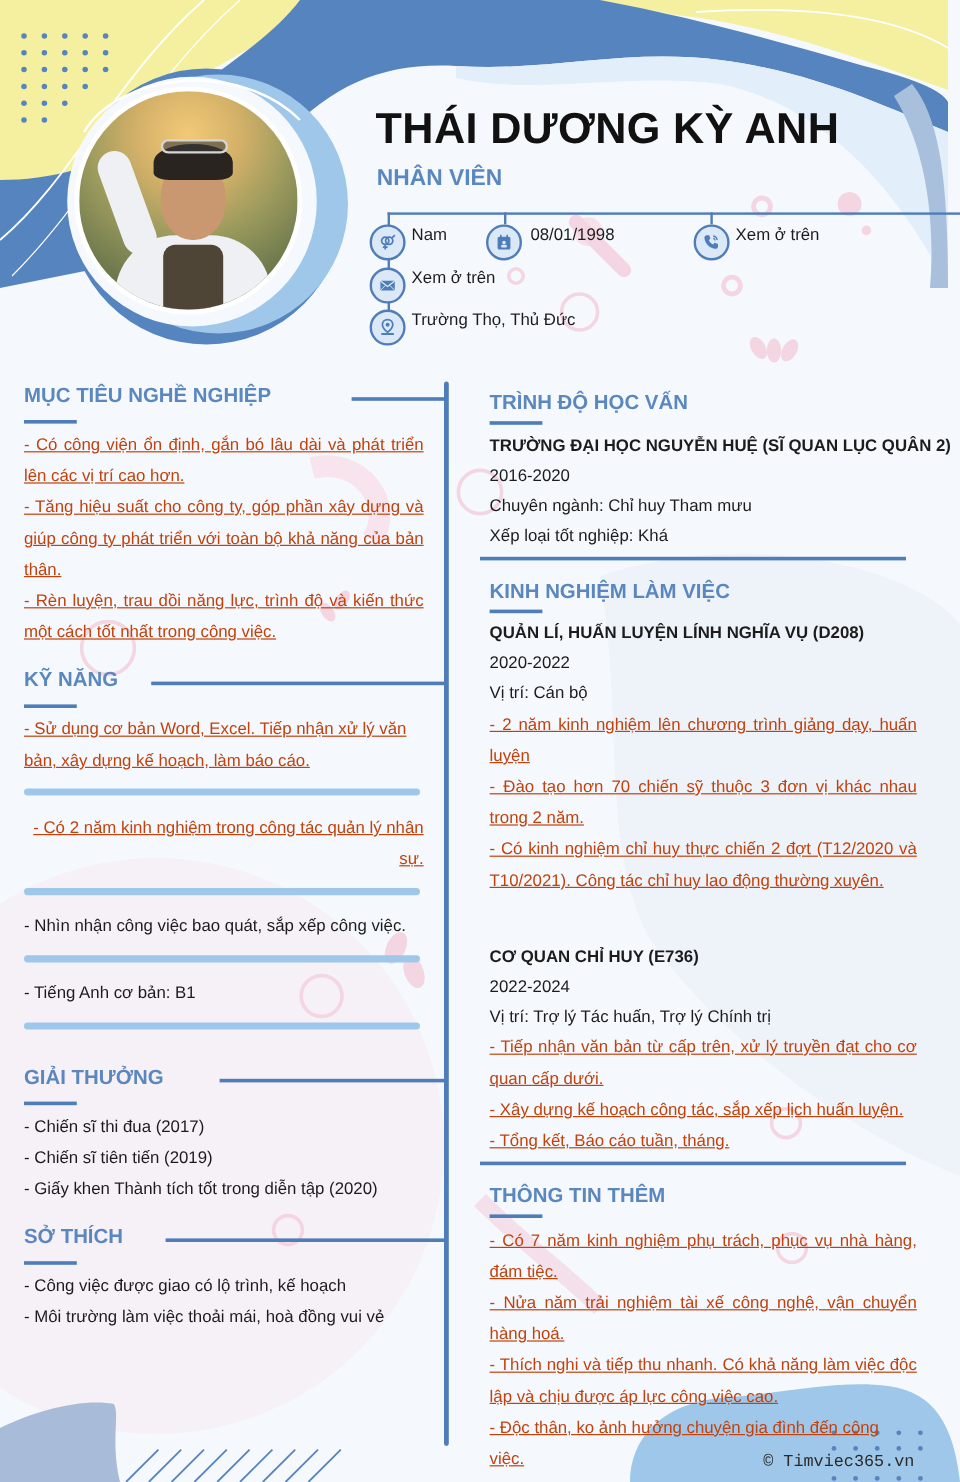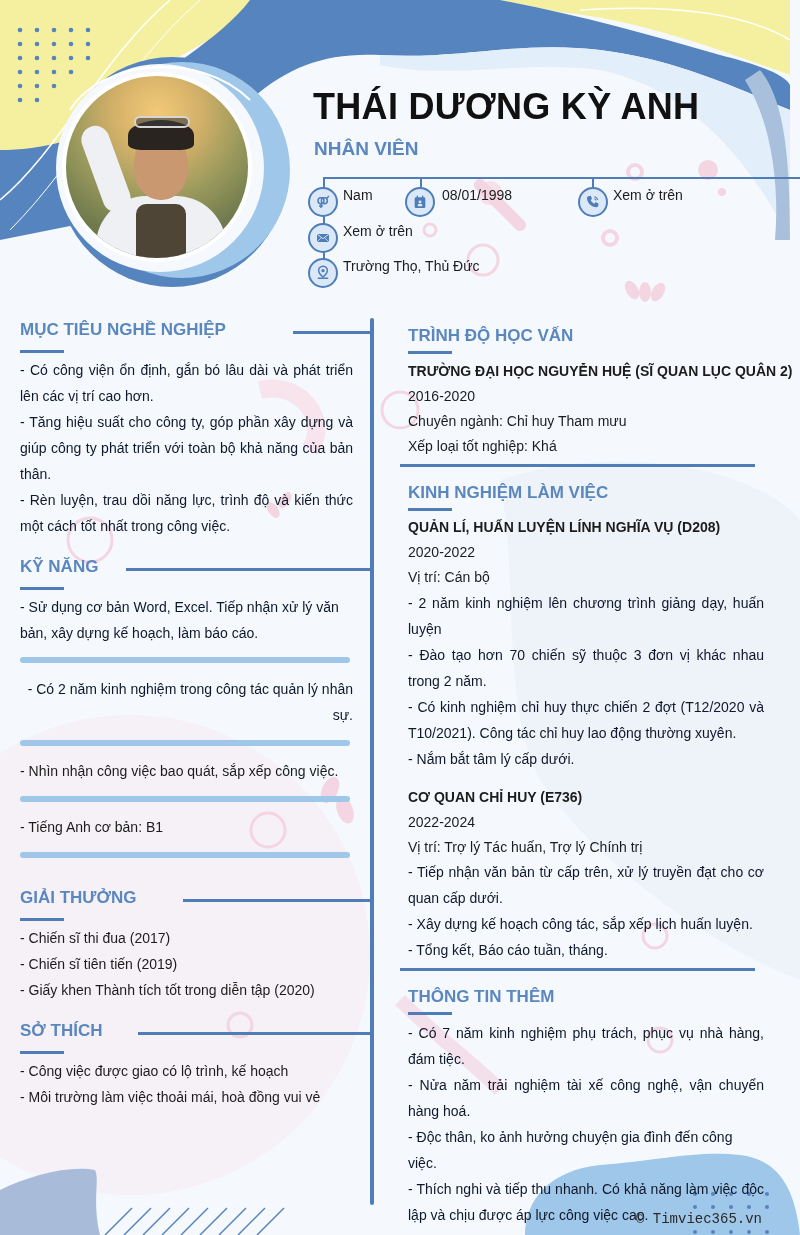--- a/index.html
+++ b/index.html
@@ -68,21 +68,21 @@
     .c-icon svg { width: 16px; height: 16px; }
     .c-text { font-size: 14px; color: #1c1c1c; white-space: nowrap; }
 
     
     .sec-title { position: absolute; font-size: 17px; font-weight: bold; color: #5b87bf; z-index: 2; white-space: nowrap; }
     .sec-underline { position: absolute; width: 44px; height: 3px; background: #4f7db8; z-index: 2; }
     .sec-rule { position: absolute; height: 3px; background: #4f7db8; z-index: 2; }
     .vdivider { position: absolute; left: 370px; top: 318px; width: 4px; height: 887px; background: #4f7db8; border-radius: 2px; z-index: 2; }
     .right-rule { position: absolute; left: 400px; width: 355px; height: 3px; background: #4f7db8; z-index: 2; }
 
-    .para { position: absolute; font-size: 14px; line-height: 26px; text-align: justify; color: #0f172a; z-index: 2; }
+    .para { position: absolute; font-size: 14px; line-height: 26px; text-align: justify; color: #c2410c; z-index: 2; text-decoration: underline; }
     .para p { margin: 0; }
     .line { position: absolute; font-size: 14px; line-height: 26px; color: #1c1c1c; z-index: 2; white-space: nowrap; }
     .bold-line { font-weight: bold; }
     .skill-bar { position: absolute; left: 20px; width: 330px; height: 6px; background: #9fc7e9; border-radius: 3px; z-index: 2; }
 
     .footer-mark {
       position: absolute; left: 636px; top: 1211px; font-family: "Liberation Mono", "DejaVu Sans Mono", monospace;
       font-size: 14px; color: #2a2a2a; z-index: 3; white-space: nowrap;
     }
   </style>
@@ -323,35 +323,34 @@
 
 <div class="sec-title" style="left:408px; top:483px;">KINH NGHIỆM LÀM VIỆC</div>
 <div class="sec-underline" style="left:408px; top:508px;"></div>
 <div class="line bold-line" style="left:408px; top:514px;">QUẢN LÍ, HUẤN LUYỆN LÍNH NGHĨA VỤ (D208)</div>
 <div class="line" style="left:408px; top:539px;">2020-2022</div>
 <div class="line" style="left:408px; top:564px;">Vị trí: Cán bộ</div>
 <div class="para" style="left:408px; top:590px; width:356px;">
   <p>- 2 năm kinh nghiệm lên chương trình giảng dạy, huấn luyện</p>
   <p>- Đào tạo hơn 70 chiến sỹ thuộc 3 đơn vị khác nhau trong 2 năm.</p>
   <p>- Có kinh nghiệm chỉ huy thực chiến 2 đợt (T12/2020 và T10/2021). Công tác chỉ huy lao động thường xuyên.</p>
-  <p>- Nắm bắt tâm lý cấp dưới.</p>
 </div>
 
 <div class="line bold-line" style="left:408px; top:784px;">CƠ QUAN CHỈ HUY (E736)</div>
 <div class="line" style="left:408px; top:809px;">2022-2024</div>
 <div class="line" style="left:408px; top:834px;">Vị trí: Trợ lý Tác huấn, Trợ lý Chính trị</div>
 <div class="para" style="left:408px; top:859px; width:356px;">
   <p>- Tiếp nhận văn bản từ cấp trên, xử lý truyền đạt cho cơ quan cấp dưới.</p>
   <p>- Xây dựng kế hoạch công tác, sắp xếp lịch huấn luyện.</p>
   <p>- Tổng kết, Báo cáo tuần, tháng.</p>
 </div>
 <div class="right-rule" style="top:968px;"></div>
 
 <div class="sec-title" style="left:408px; top:987px;">THÔNG TIN THÊM</div>
 <div class="sec-underline" style="left:408px; top:1012px;"></div>
 <div class="para" style="left:408px; top:1020px; width:356px;">
   <p>- Có 7 năm kinh nghiệm phụ trách, phục vụ nhà hàng, đám tiệc.</p>
   <p>- Nửa năm trải nghiệm tài xế công nghệ, vận chuyển hàng hoá.</p>
+  <p>- Thích nghi và tiếp thu nhanh. Có khả năng làm việc độc lập và chịu được áp lực công việc cao.</p>
   <p style="text-align:left;">- Độc thân, ko ảnh hưởng chuyện gia đình đến công việc.</p>
-  <p>- Thích nghi và tiếp thu nhanh. Có khả năng làm việc độc lập và chịu được áp lực công việc cao.</p>
 </div>
 
 <div class="footer-mark">© Timviec365.vn</div>
 
 </body></html>

